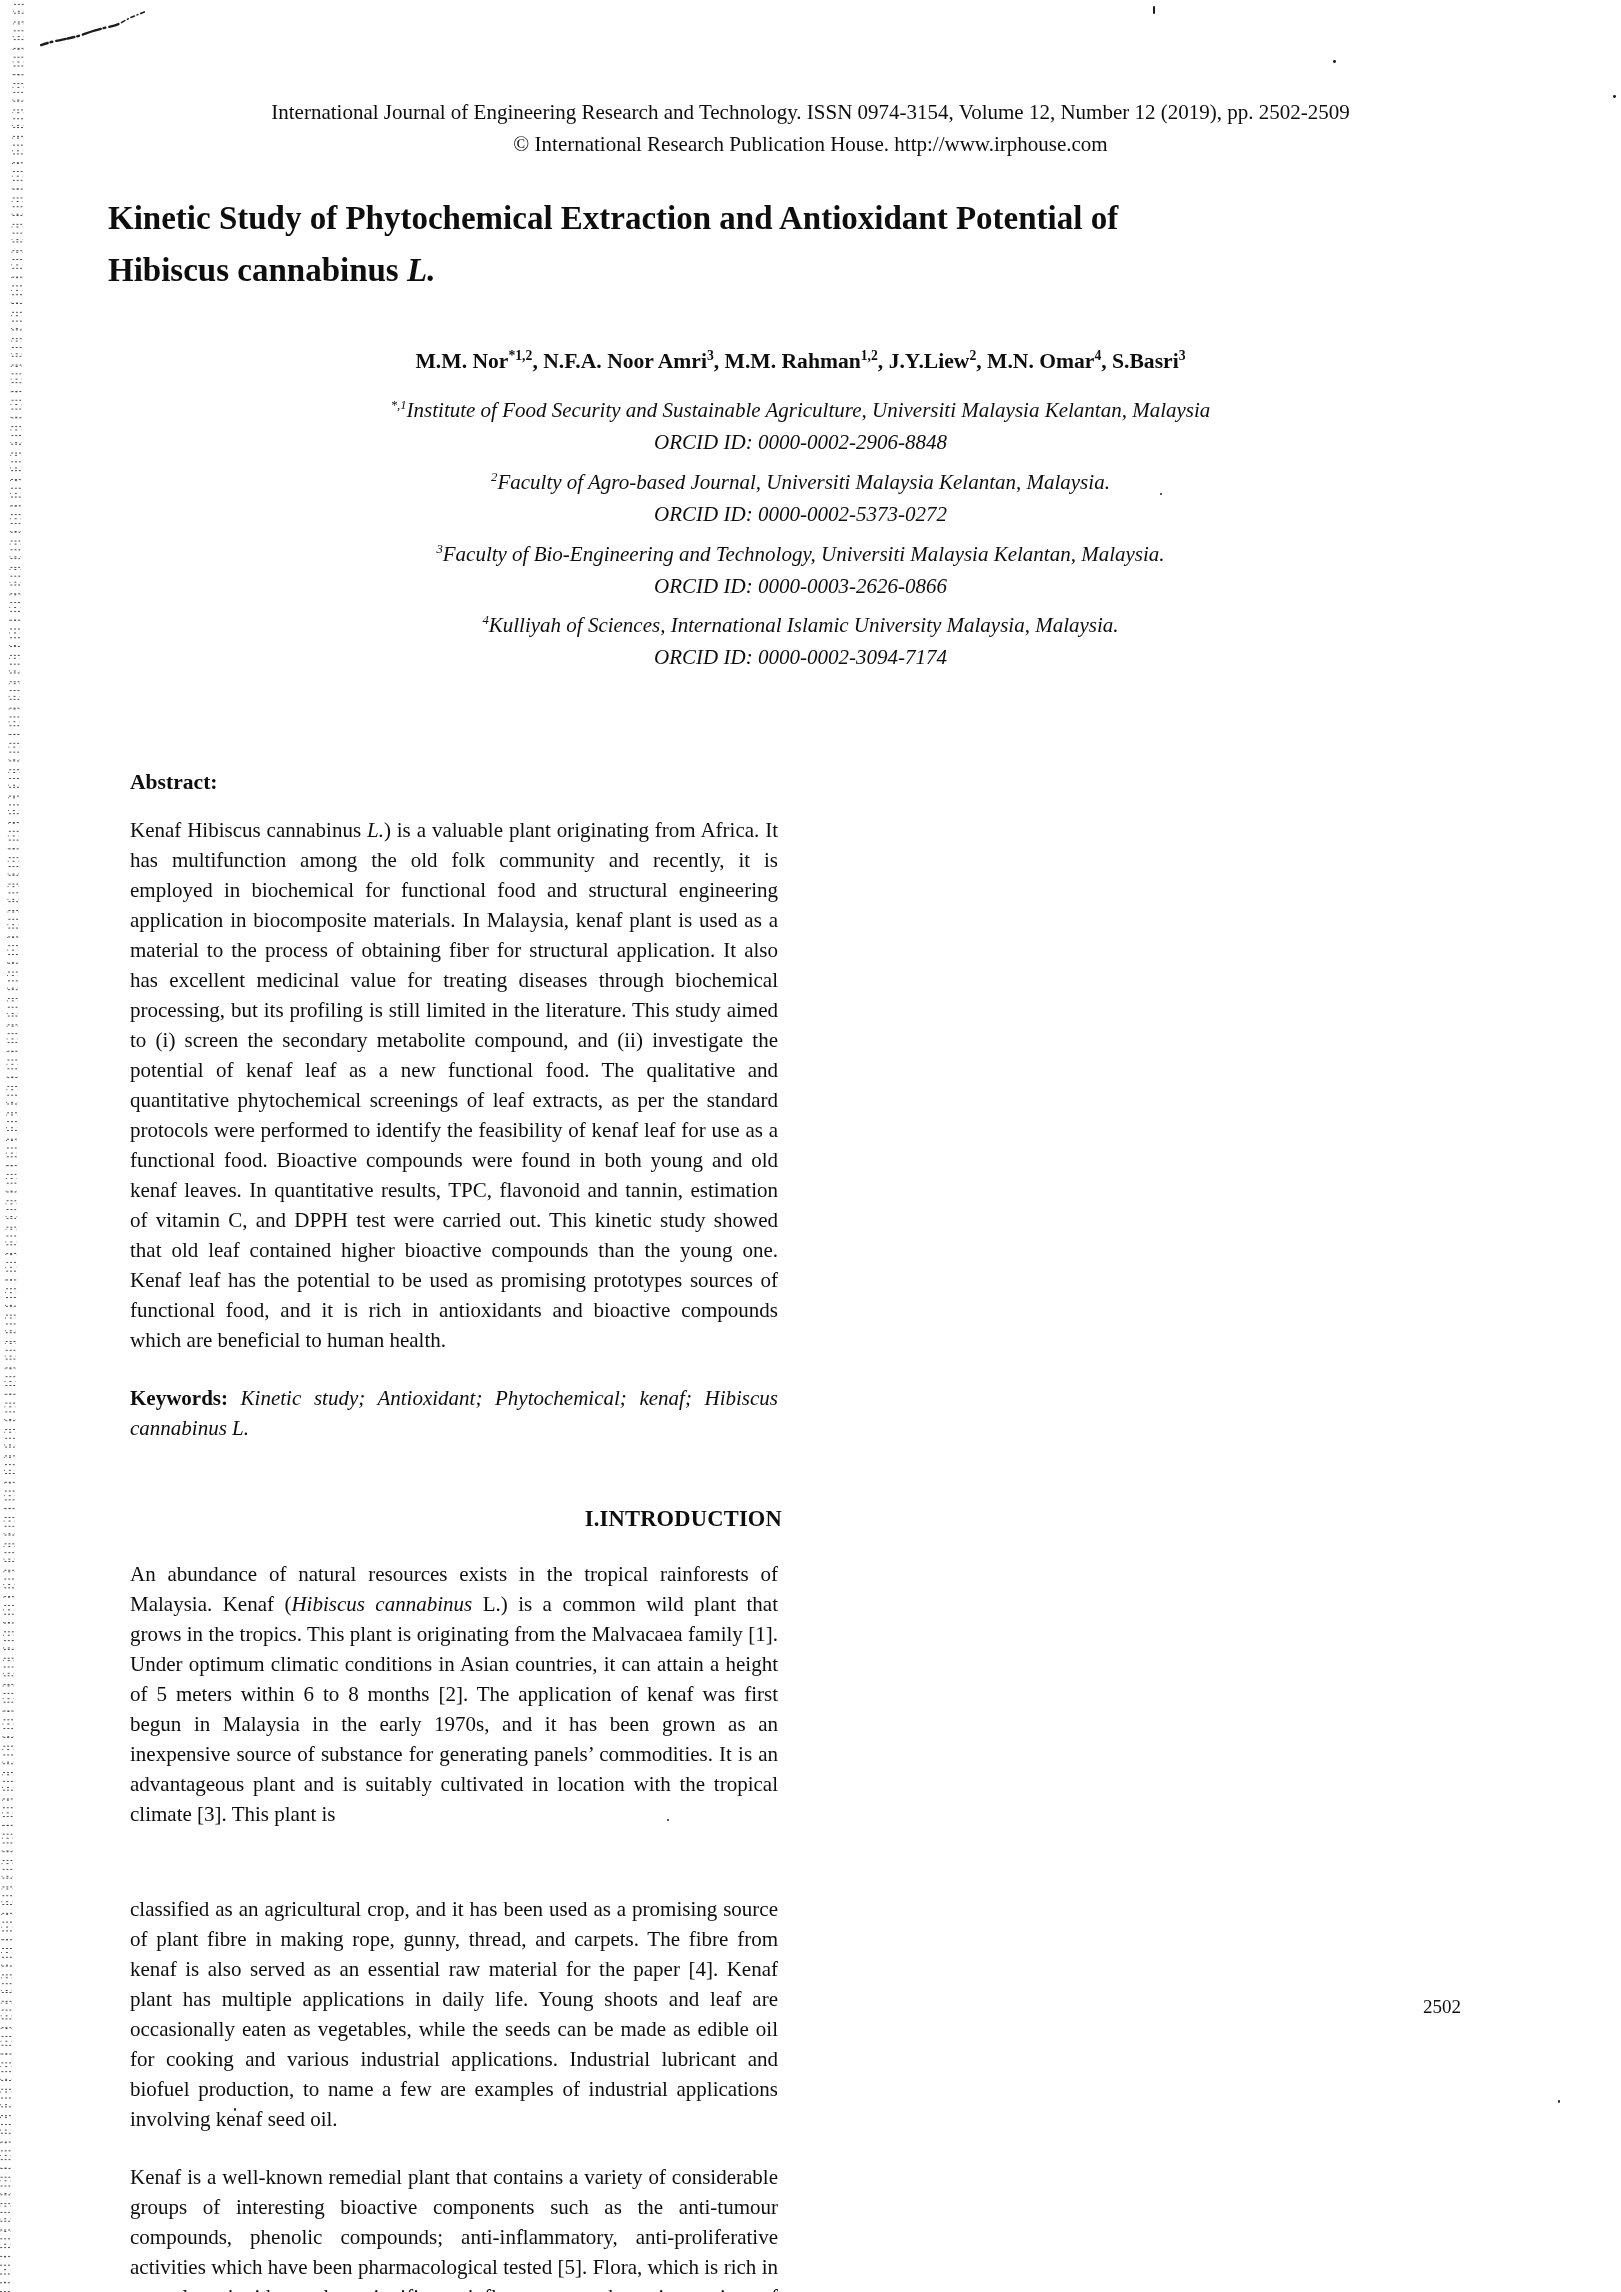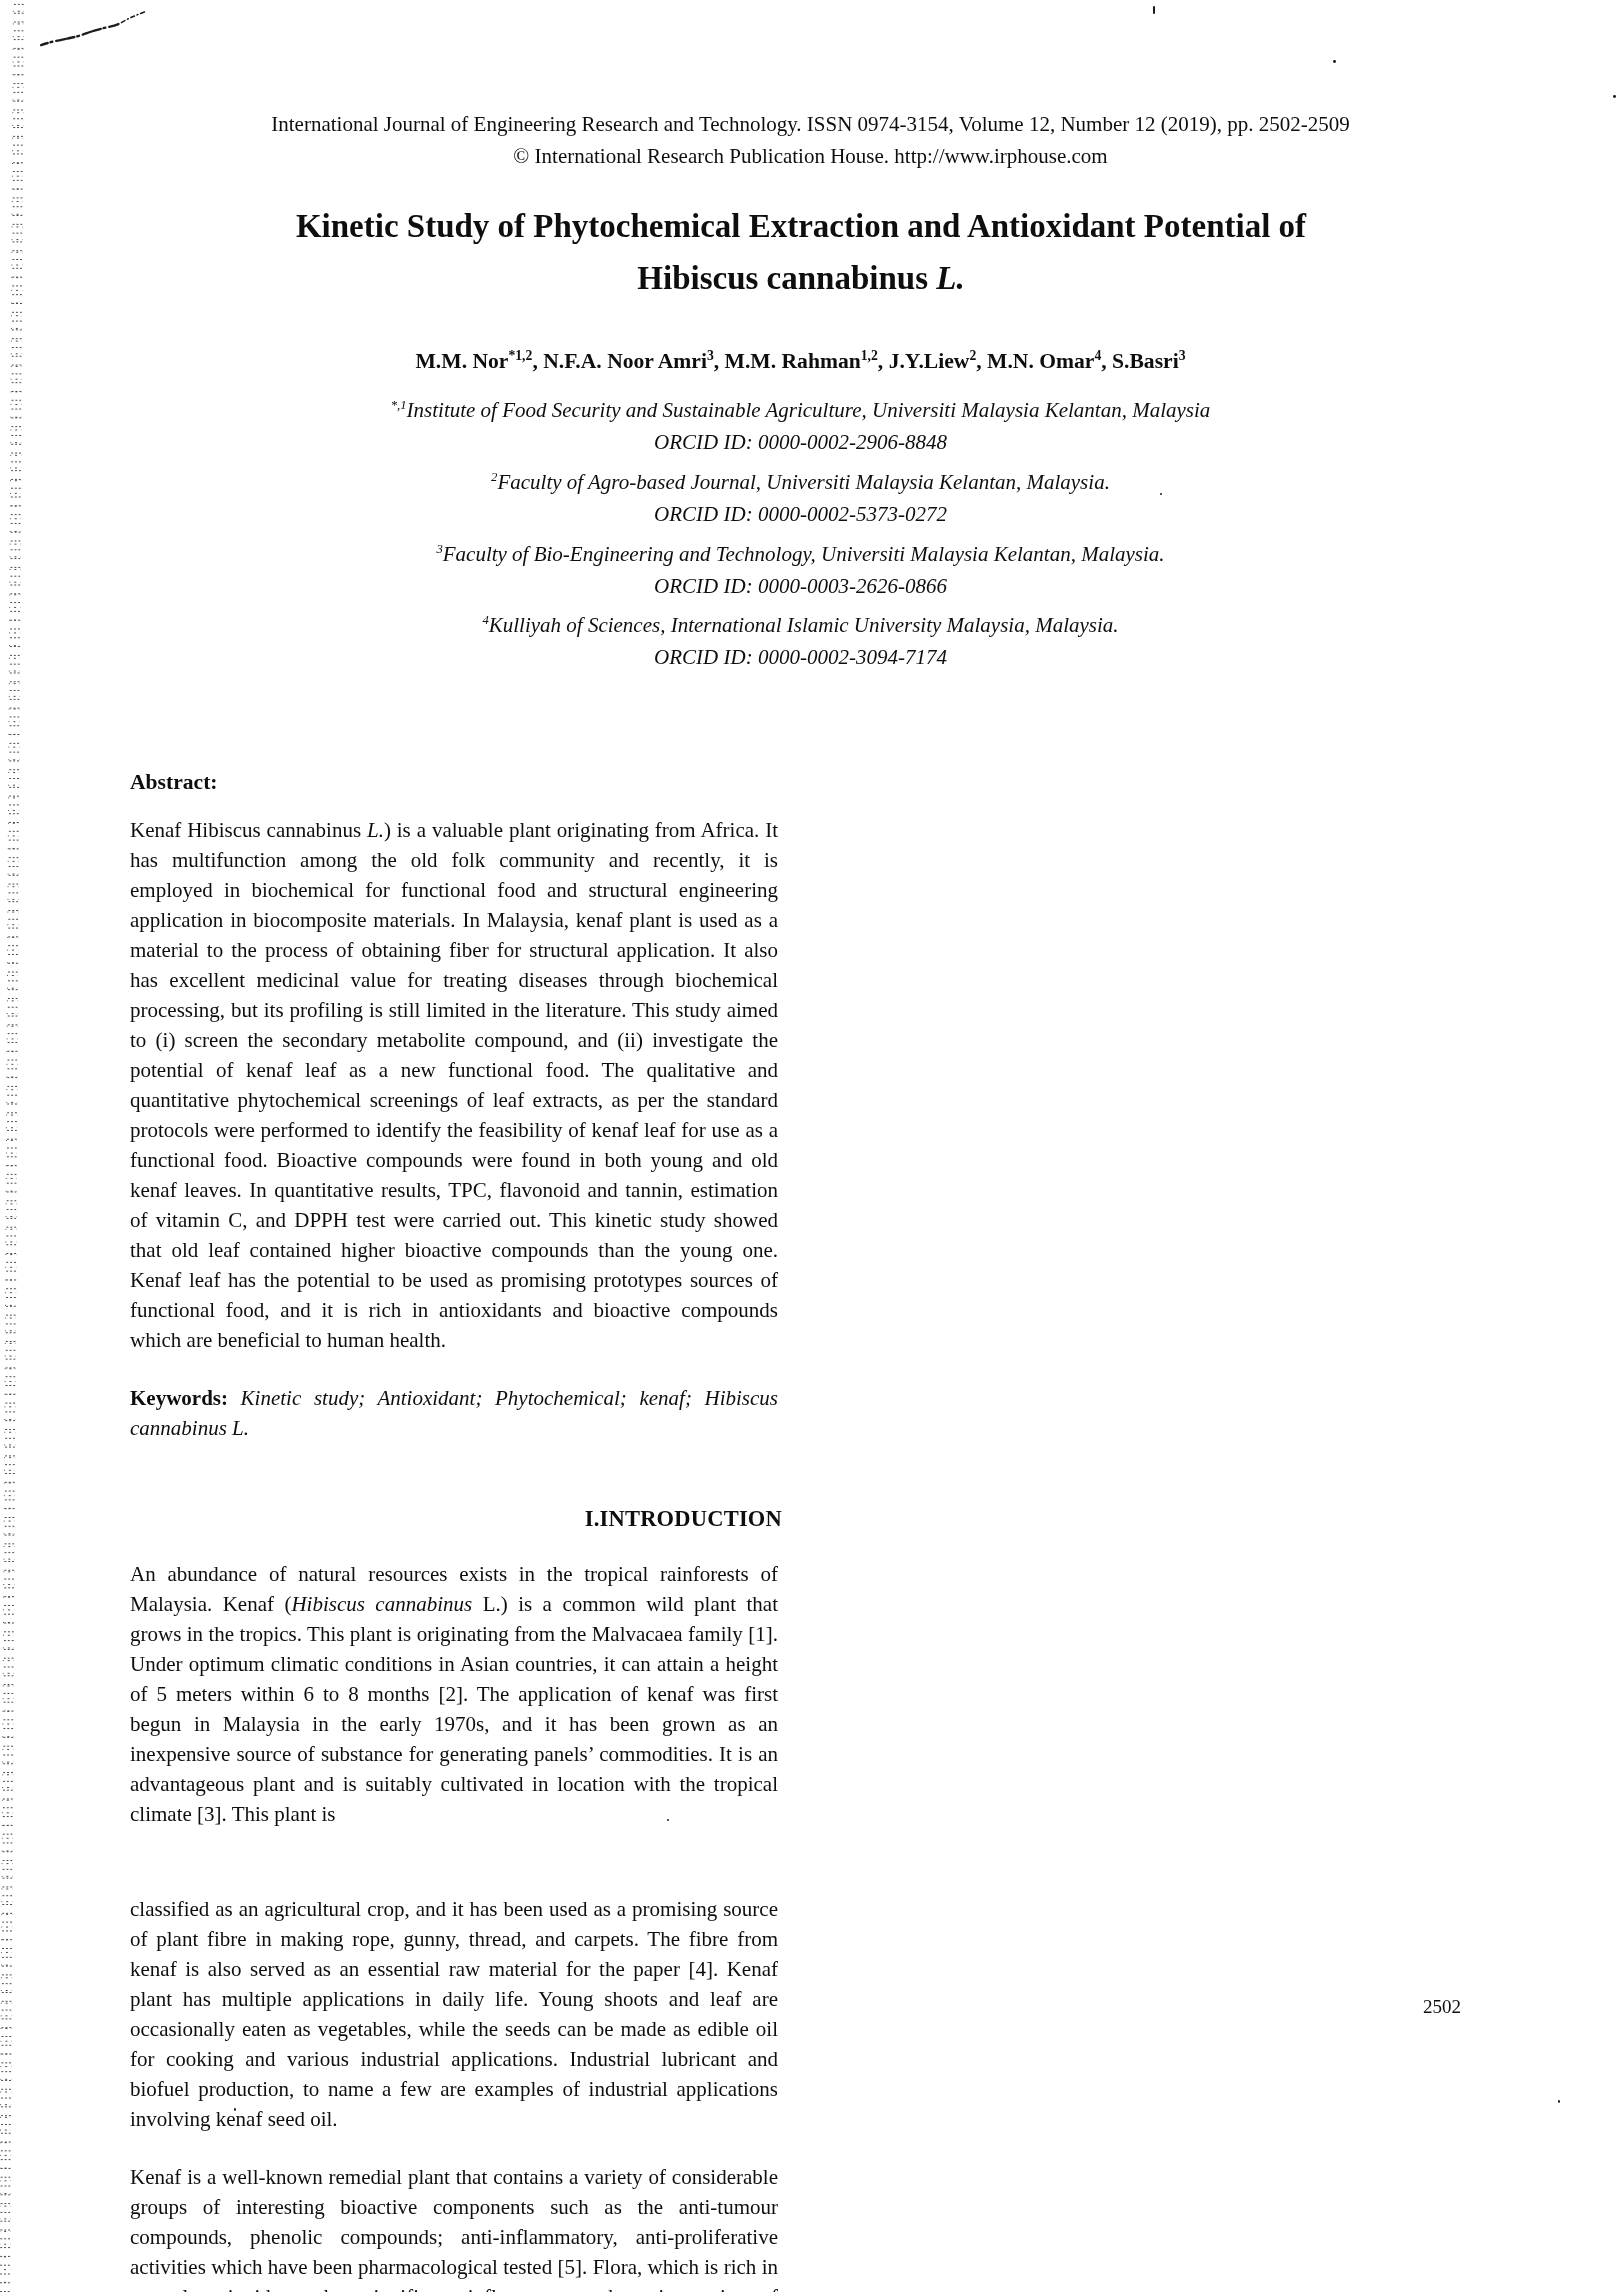--- a/index.html
+++ b/index.html
@@ -20,25 +20,25 @@
       radial-gradient(circle,#1a1a1a 0.5px, transparent 0.8px);
     background-size:3.9px 8.8px,5.9px 12.7px;
     background-position:0 0,2.9px 4.9px;
     opacity:.8;
     transform:skewX(-0.35deg);
   }
   .speck{position:absolute;background:#1a1a1a;border-radius:50%;}
 
   .header{
     position:absolute;left:59px;right:59px;top:96px;
-    text-align:center;font-size:21px;line-height:32px;margin-top:12px;
+    text-align:center;font-size:21px;line-height:32px;
   }
   .title{
     position:absolute;left:108px;right:127px;top:192px;
-    text-align:center;font-weight:bold;font-size:33px;line-height:52px;margin-top:8px;
+    text-align:left;font-weight:bold;font-size:33px;line-height:52px;
   }
   .authors{
     position:absolute;left:127px;right:147px;top:349px;
     text-align:center;font-weight:bold;font-size:21.6px;
   }
   .author{white-space:nowrap;}
   .author:not(:last-child)::after{content:", ";}
   .author sup{font-size:13.7px;line-height:0;}
   .affiliations{
     position:absolute;left:127px;right:147px;top:394px;

